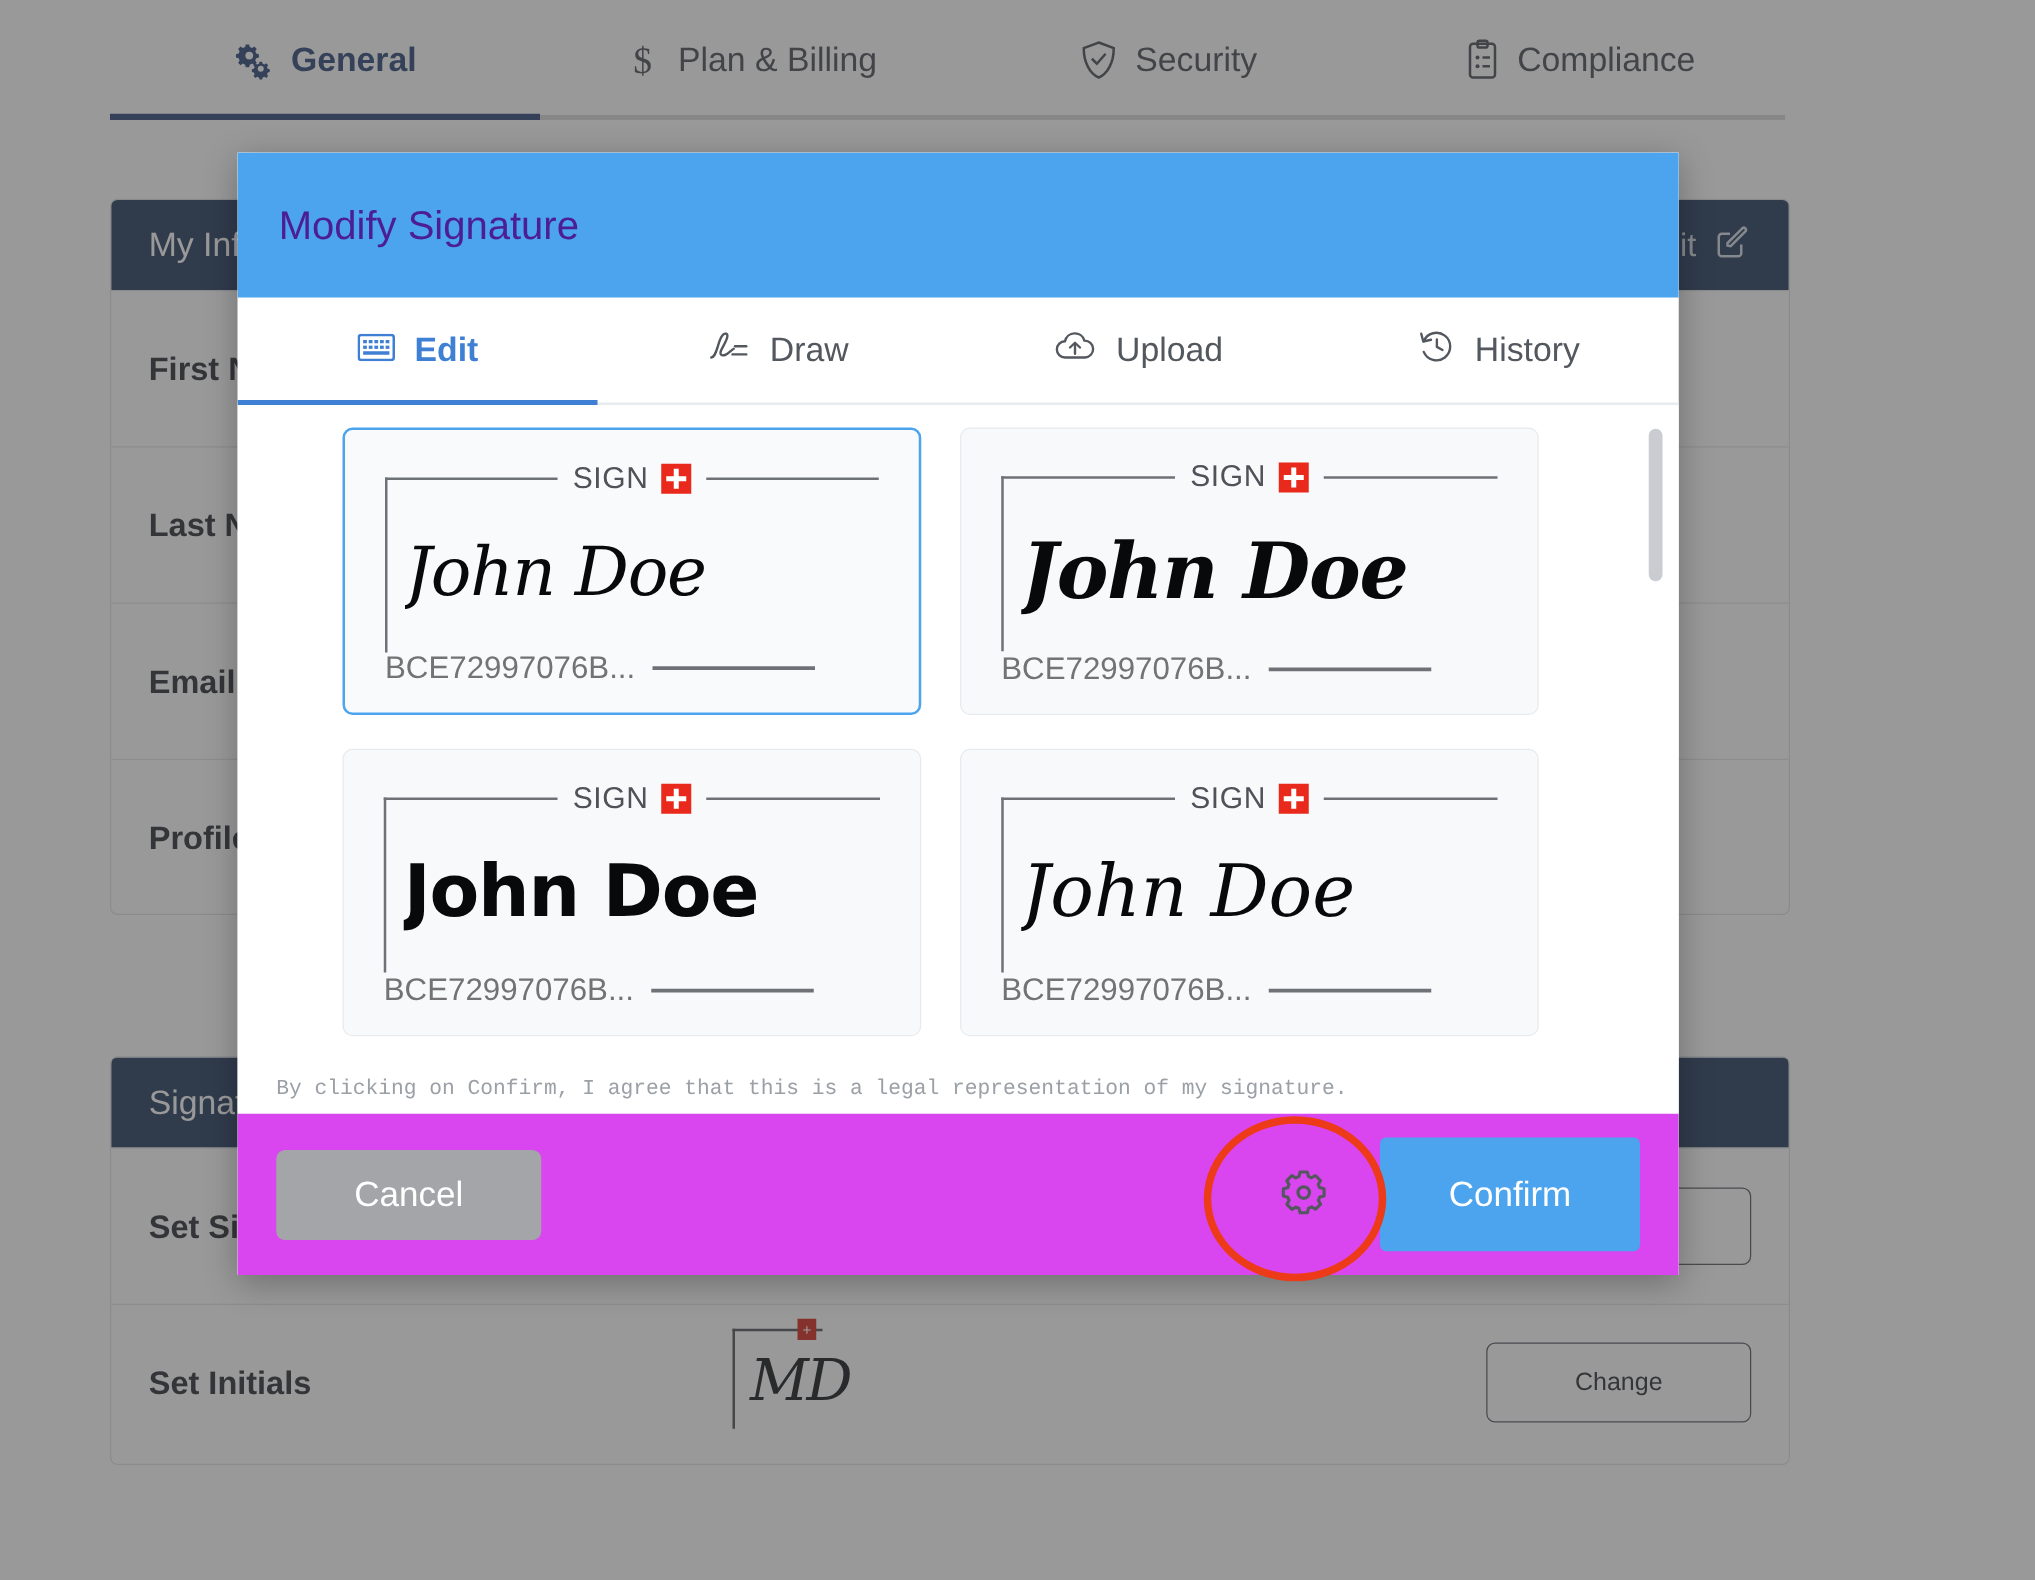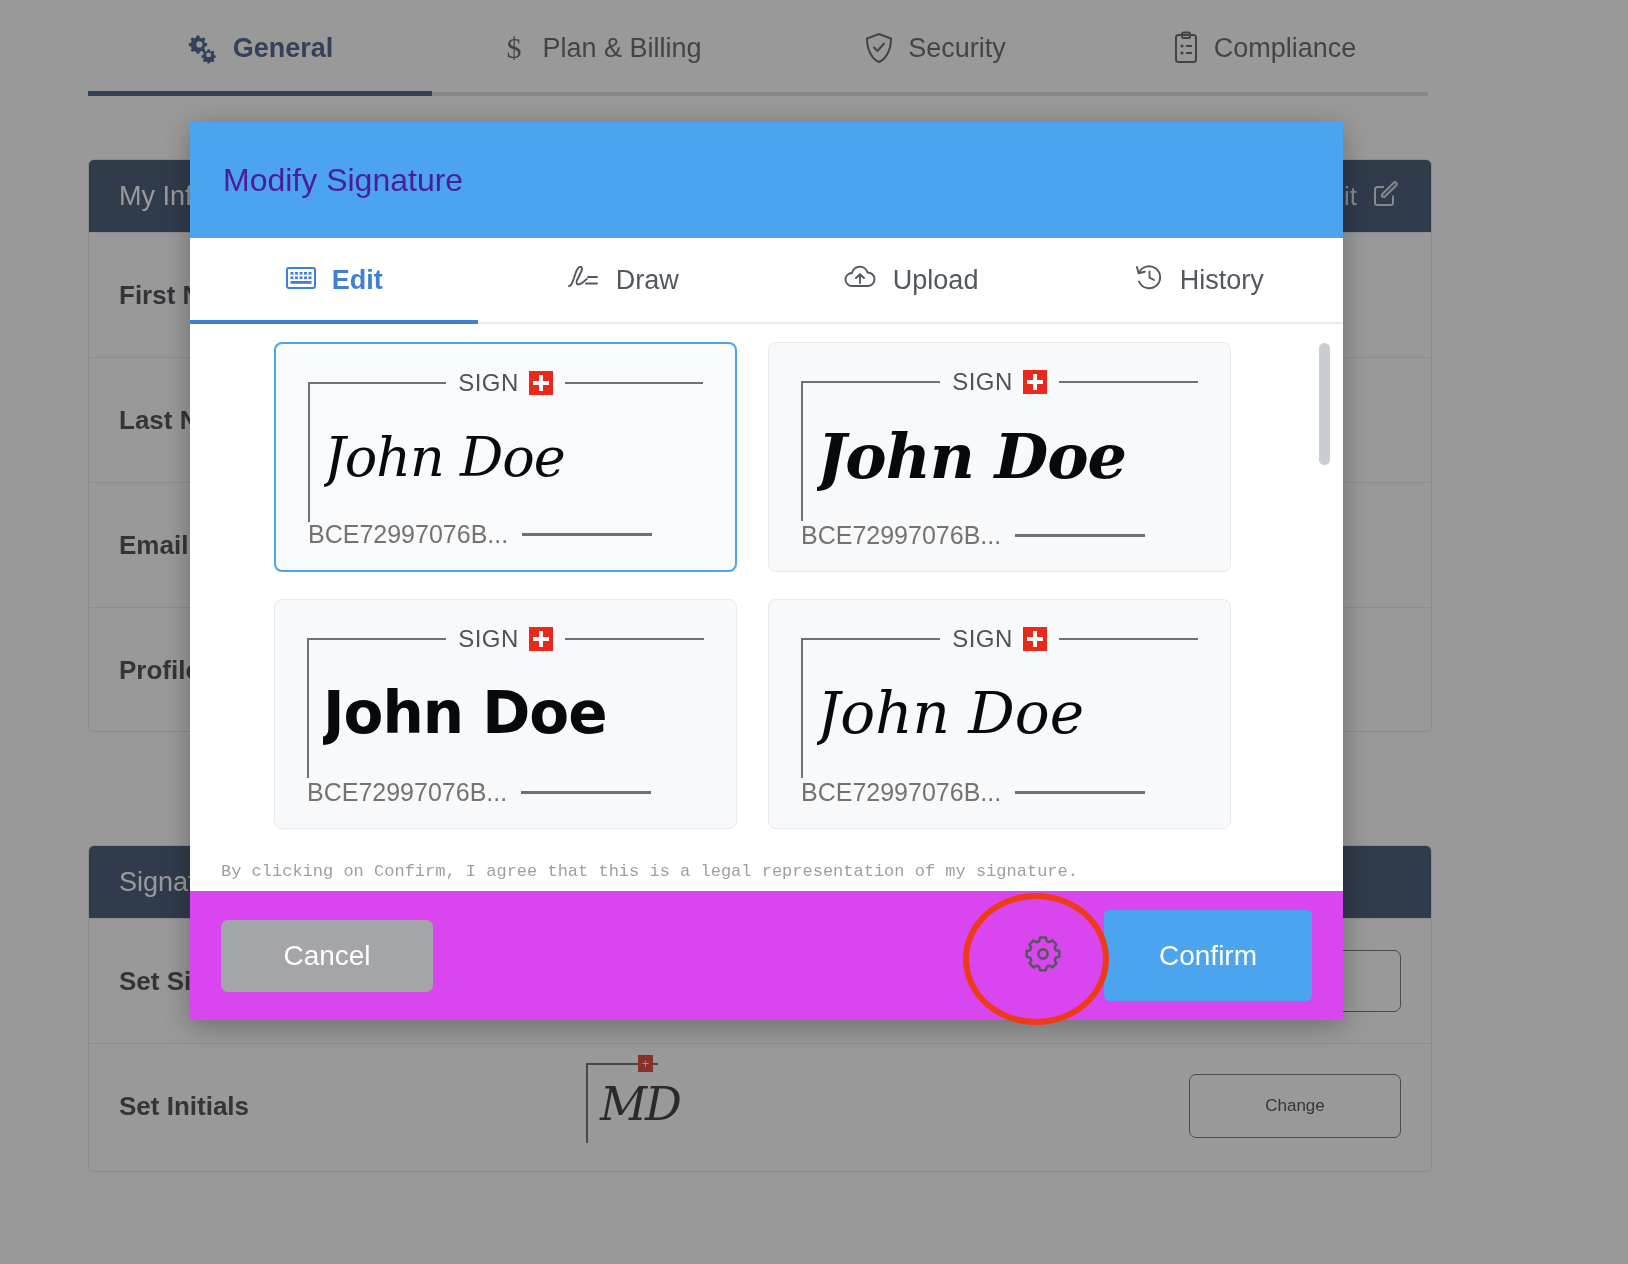--- a/index.html
+++ b/index.html
@@ -108,21 +108,21 @@
   .field-box {
     width: 210px; height: 62px;
     border: 1px solid #585d65;
     border-radius: 7px;
   }
   .change-btn {
     width: 212px; height: 64px;
     border: 1px solid #585d65;
     border-radius: 7px;
     display: flex; align-items: center; justify-content: center;
-    font-size: 17px; font-weight: normal; color: #2b2f36;
+    font-size: 20px; font-weight: normal; color: #2b2f36;
     background: transparent;
   }
 
   
   .initials-wrap { position: absolute; left: 586px; top: 1055px; width: 200px; height: 95px; }
   .initials-frame {
     position: absolute; left: 0; top: 8px;
     width: 72px; height: 80px;
     border-left: 2px solid #50545b;
     border-top: 2px solid #50545b;

